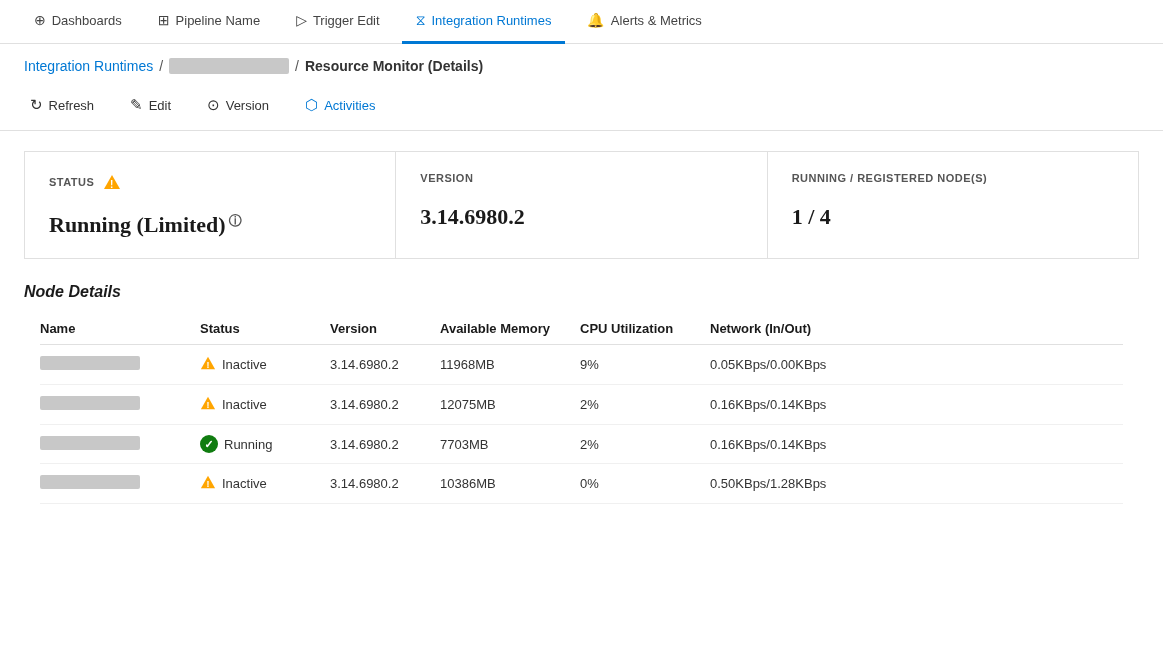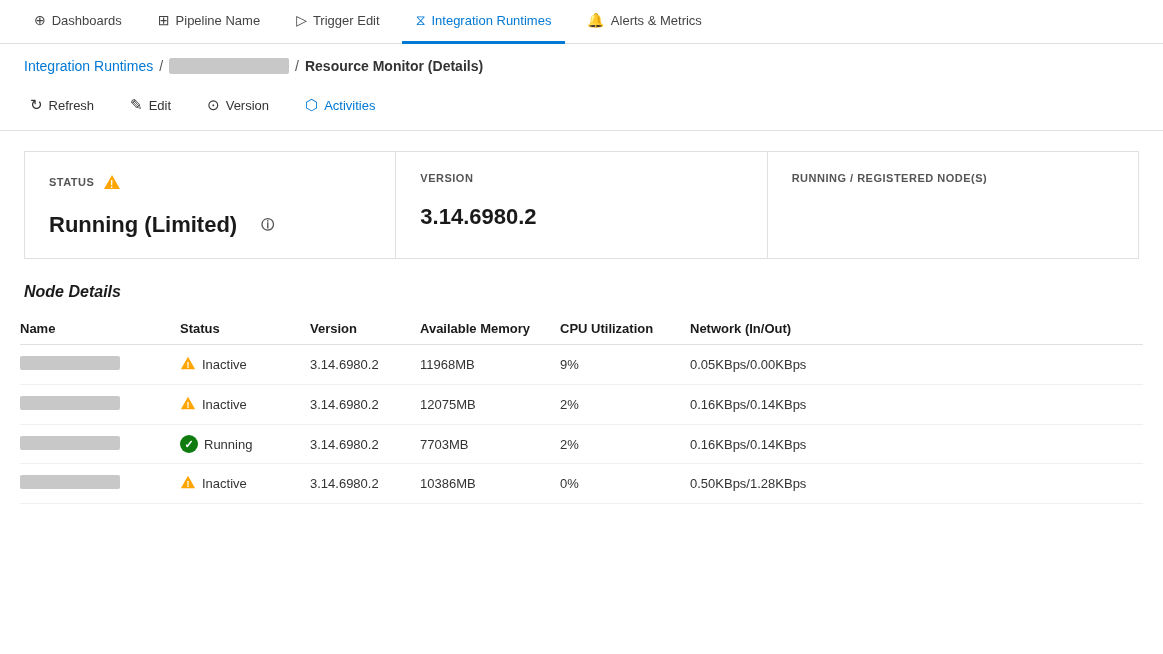--- a/index.html
+++ b/index.html
@@ -110,22 +110,23 @@
       display: flex;
       align-items: center;
       gap: 8px;
       margin-bottom: 20px;
     }
     .card-value {
       font-size: 22px;
       font-weight: 700;
       color: #1a1a1a;
       display: flex;
-      align-items: center;
-      gap: 24px;
+      align-items: flex-start;
+      gap: 3px;
+      font-family: Liberation Serif, serif;
     }
     .info-icon {
       font-size: 13px;
       color: #555;
       cursor: pointer;
     }
     .warning-triangle {
       width: 20px;
       height: 20px;
       display: inline-flex;
@@ -138,21 +139,21 @@
     .section-title {
       padding: 4px 24px 12px 24px;
       font-size: 16px;
       font-weight: 600;
       color: #1a1a1a;
       font-style: italic;
     }
 
     
     .table-container {
-      margin: 0 20px;
+      margin: 0 40px;
     }
     table {
       width: 100%;
       border-collapse: collapse;
     }
     thead th {
       font-size: 13px;
       font-weight: 700;
       color: #1a1a1a;
       padding: 8px 12px 8px 0;
@@ -271,20 +272,23 @@
       <span>VERSION</span>
     </div>
     <div class="card-value">
       <span>3.14.6980.2</span>
     </div>
   </div>
 
   <div class="card">
     <div class="card-label">
       <span>RUNNING / REGISTERED NODE(S)</span>
+    </div>
+    <div class="card-value">
+      <span>1 / 4</span>
     </div>
   </div>
 </div>
 
 <div class="section-title">Node Details</div>
 
 <div class="table-container">
   <table>
     <thead>
       <tr>

